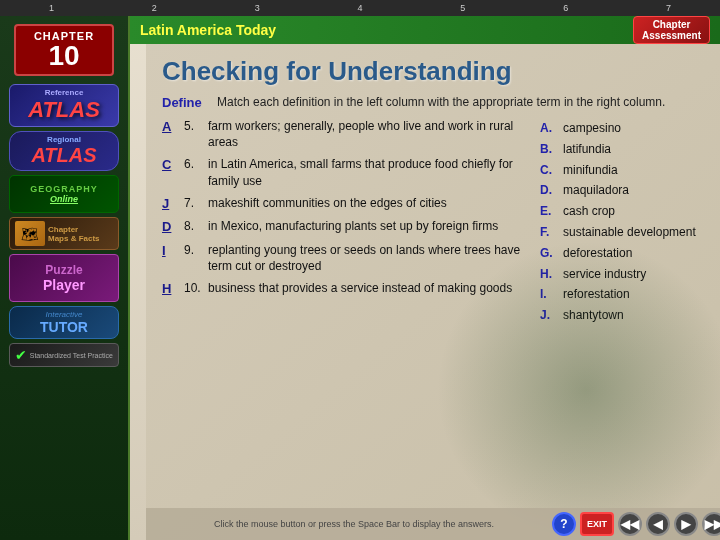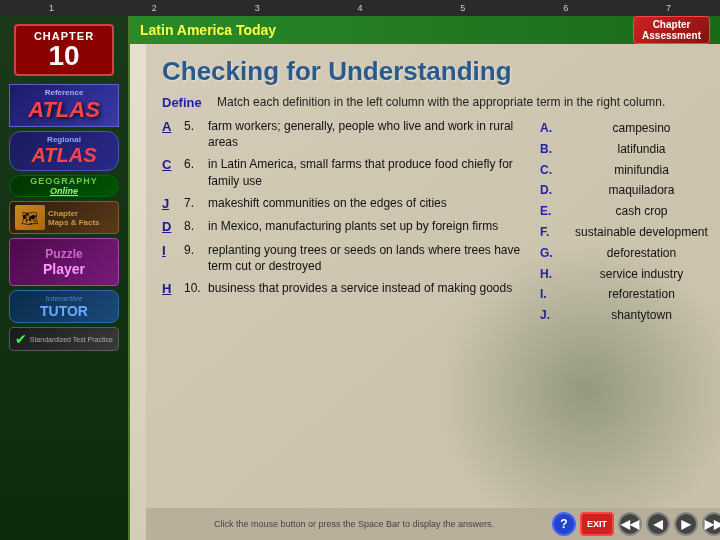--- a/index.html
+++ b/index.html
@@ -66,21 +66,21 @@
     }
     .chapter-number {
       color: #fff;
       font-size: 28px;
       font-weight: bold;
       line-height: 1;
     }
     .atlas-ref {
       background: linear-gradient(135deg, #1a1a6a, #3a3aaa);
       border: 1px solid #6060cc;
-      border-radius: 0;
+      border-radius: 6px;
       padding: 3px 5px;
       width: 110px;
       text-align: center;
     }
     .atlas-ref .ref-label {
       color: #aaaaff;
       font-size: 8px;
       font-weight: bold;
     }
     .atlas-ref .atlas-text {
@@ -107,22 +107,22 @@
     .atlas-regional .atlas-text {
       color: #ff4444;
       font-size: 20px;
       font-weight: bold;
       font-style: italic;
     }
 
     .geo-online {
       background: linear-gradient(135deg, #003300, #005500);
       border: 1px solid #006600;
-      border-radius: 12px;
-      padding: 0 5px;
+      border-radius: 5px;
+      padding: 8px 5px;
       width: 110px;
       text-align: center;
     }
     .geo-online .geo-label {
       color: #66cc44;
       font-size: 9px;
       font-weight: bold;
       letter-spacing: 1px;
     }
     .geo-online .geo-online-text {
@@ -363,21 +363,20 @@
       color: #111;
       line-height: 1.4;
     }
     .right-letter {
       font-weight: bold;
       color: #2222aa;
       min-width: 18px;
     }
     .right-text {
       flex: 1;
-      text-align: center;
     }
 
     
     .bottom-bar {
       position: absolute;
       bottom: 0;
       left: 0;
       width: 590px;
       height: 32px;
       background: rgba(180,170,150,0.8);

